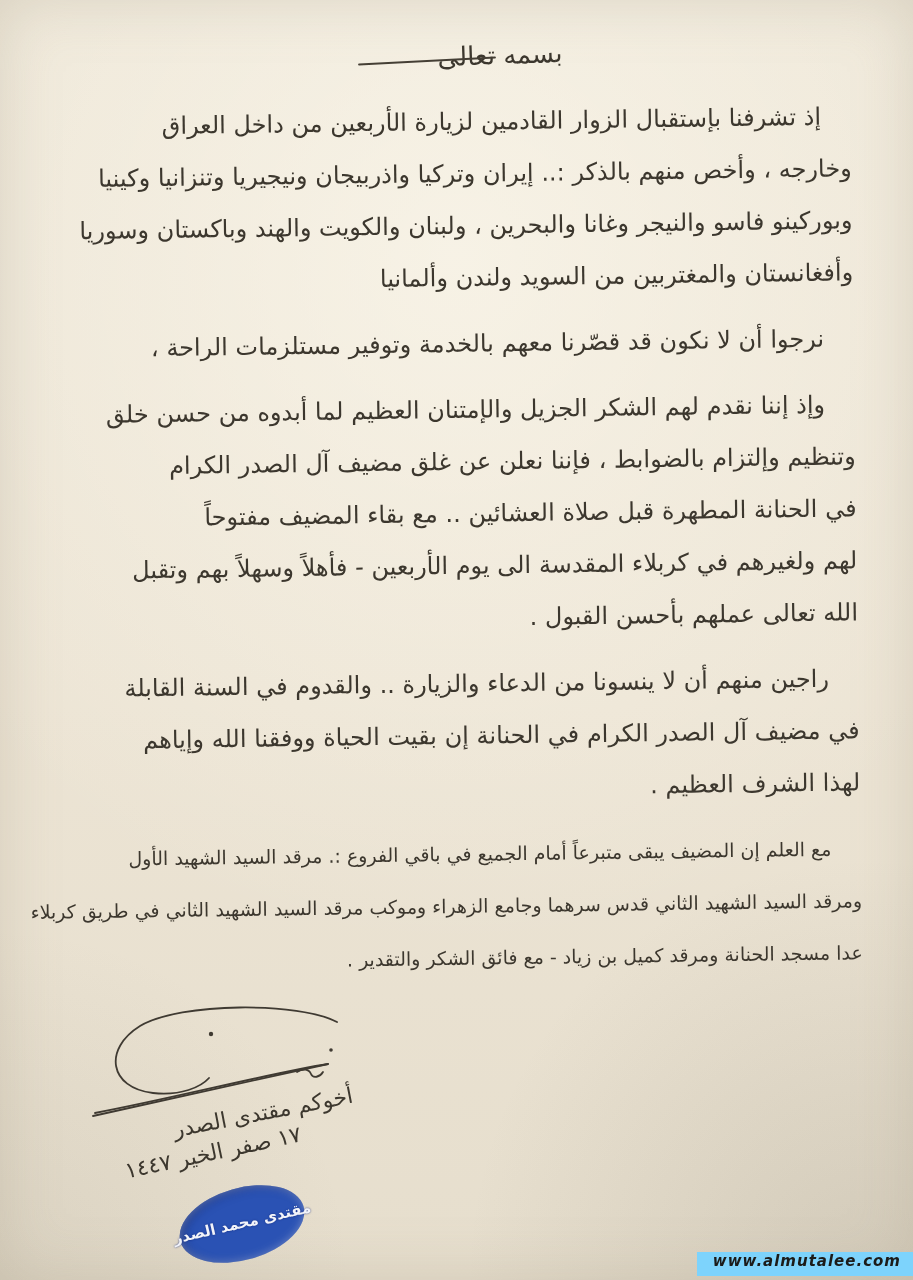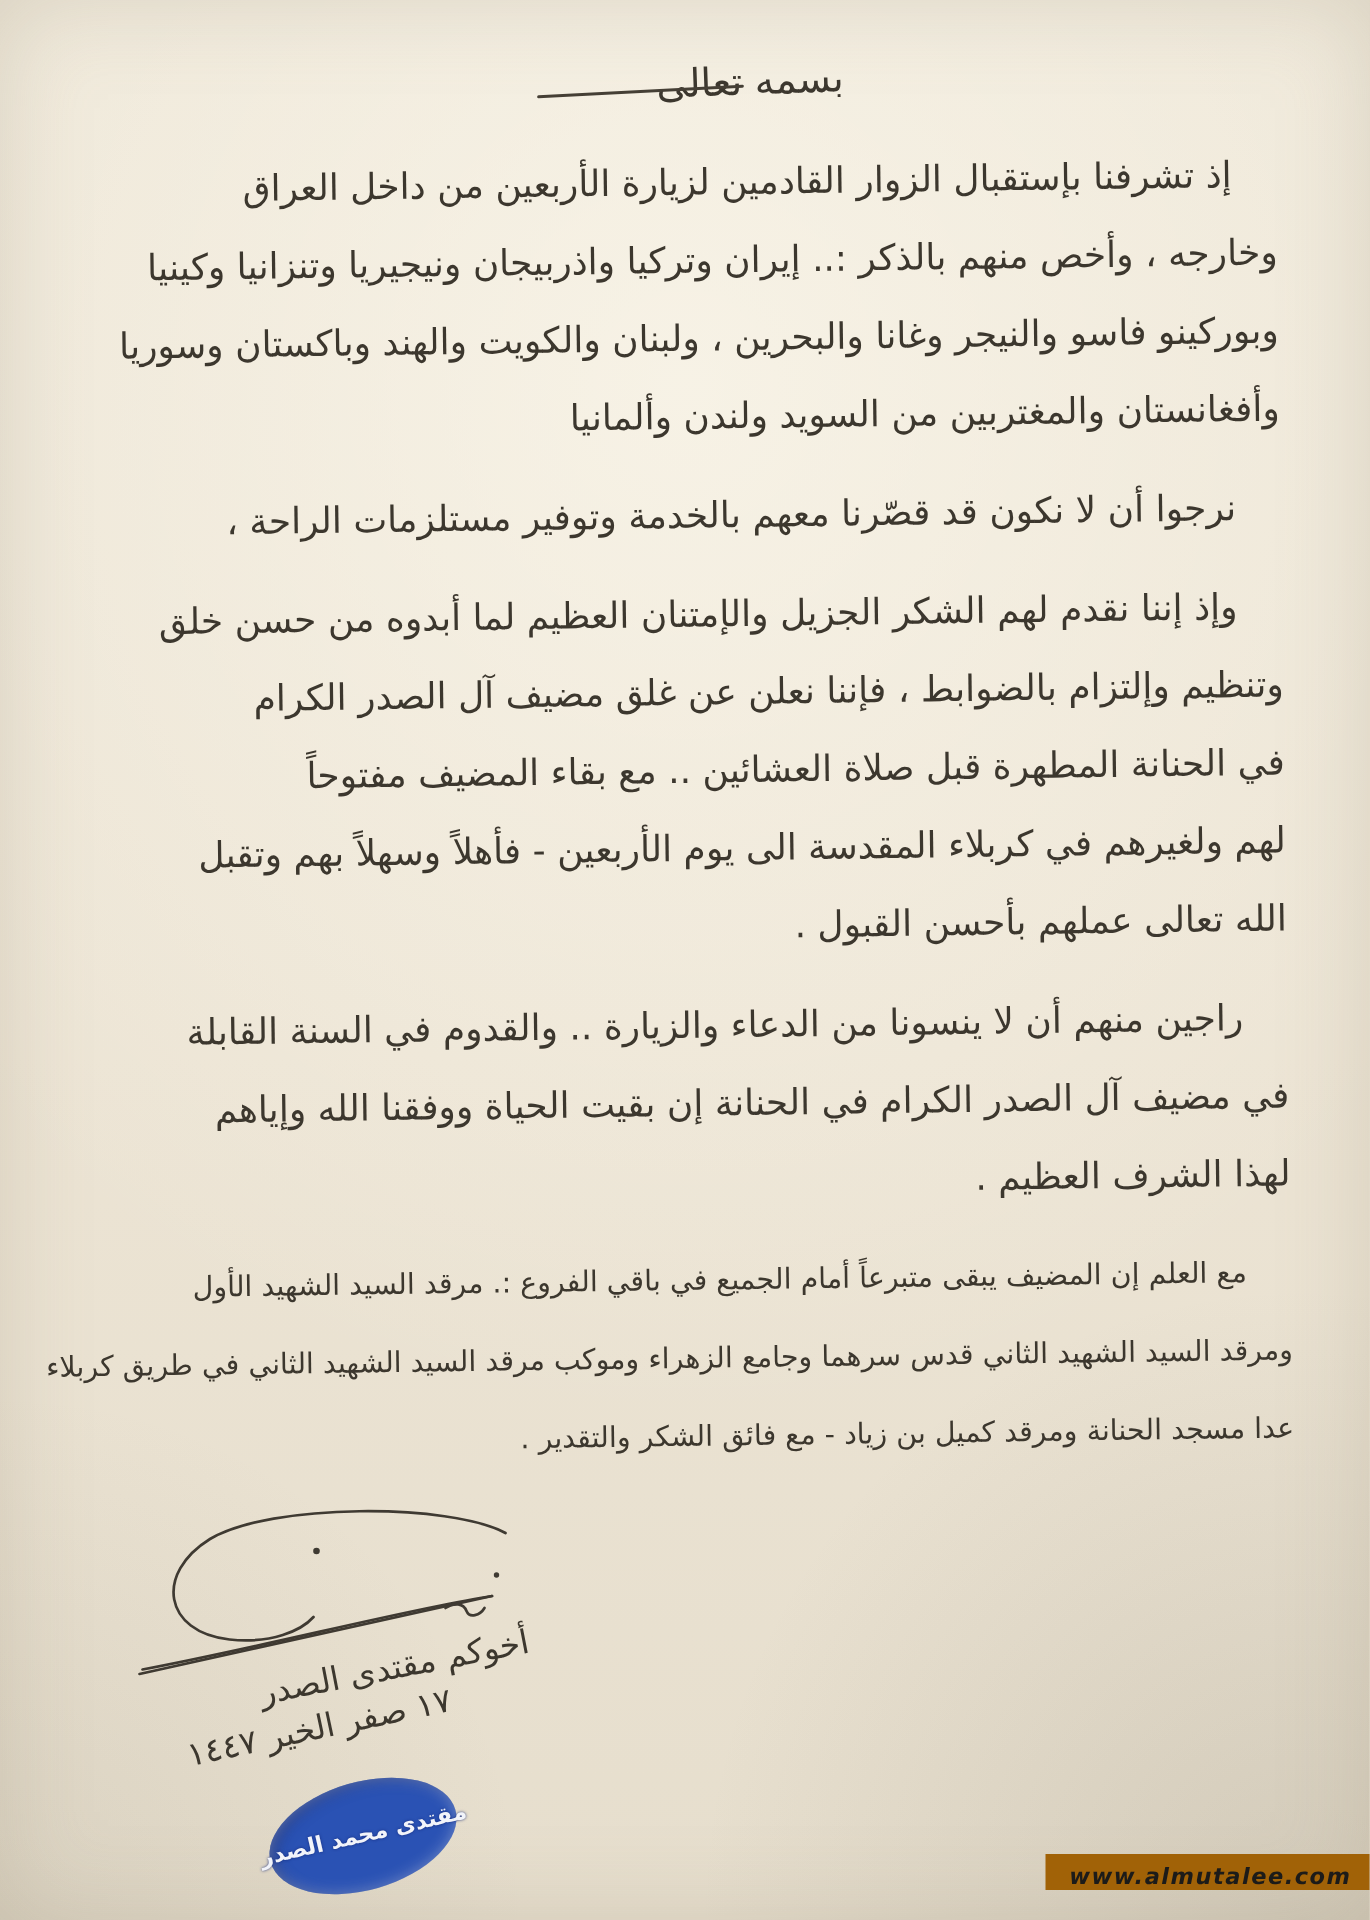--- a/index.html
+++ b/index.html
@@ -59,22 +59,22 @@
     box-shadow:inset 0 0 10px rgba(255,255,255,0.35), inset 4px 3px 8px rgba(10,25,90,0.5);
     display:flex;align-items:center;justify-content:center;
   }
   .stamp-inner{
     color:#f2f4fa;font-size:15px;font-weight:bold;direction:rtl;
     text-align:center;transform:rotate(3deg);line-height:1.05;
     text-shadow:0 0 2px rgba(20,40,120,0.9);
     padding:0 6px;white-space:nowrap;
   }
   .watermark{
-    position:absolute;right:0;bottom:20px;height:24px;
-    background:#a16207;display:flex;align-items:flex-end;
+    position:absolute;right:0;bottom:4px;height:24px;
+    background:#7dd3fc;display:flex;align-items:flex-start;
     padding:0 12px 0 16px;
   }
   .watermark span{
     font-family:"DejaVu Sans",sans-serif;font-weight:bold;font-style:italic;
     font-size:15px;color:#1c1b19;letter-spacing:1px;
   }
 </style>
 </head>
 <body>
 

